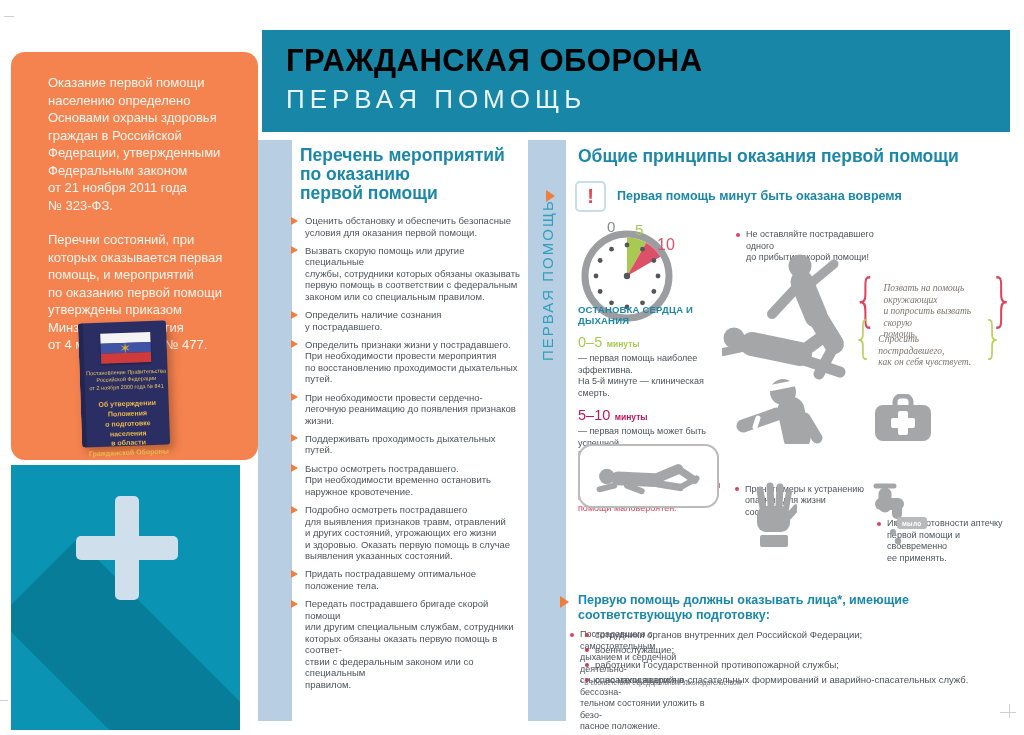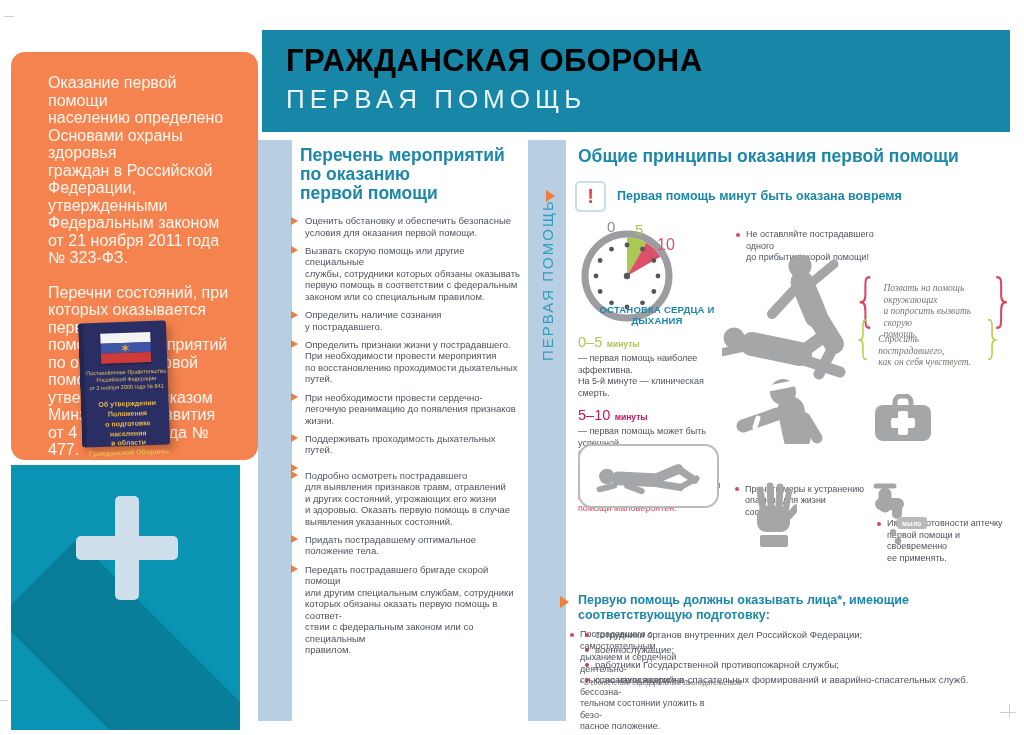--- a/index.html
+++ b/index.html
@@ -9,21 +9,21 @@
   .abs { position:absolute; }
   .pre { white-space:pre-line; }
 
   
   .header { left:262px; top:30px; width:748px; height:102px; background:#1786a7; padding:13px 0 0 24px; }
   .header-title { color:#000000; font-size:31px; font-weight:bold; letter-spacing:.5px; line-height:36px; }
   .header-subtitle { color:#e9f4f8; font-size:26px; font-weight:300; letter-spacing:5px; line-height:34px; margin-top:3px; }
 
   
   .orange-panel { left:11px; top:52px; width:247px; height:408px; background:#f58350; border-radius:14px; padding:22px 20px 0 37px; }
-  .orange-panel p { color:#fff7f0; font-size:16px; line-height:17.5px; margin-bottom:17px; }
+  .orange-panel p { color:#fff7f0; font-size:13px; line-height:17.5px; margin-bottom:17px; }
 
   
   .book { left:80px; top:322px; width:88px; height:124px; background:#2b2e63; border-left:5px solid #232650; border-radius:3px;
           transform:rotate(-2deg); box-shadow:4px 5px 9px rgba(80,35,0,.35); padding-top:11px; }
   .flag { position:relative; width:50px; height:30px; margin:0 auto; box-shadow:0 1px 2px rgba(0,0,0,.4); }
   .flag-w { width:100%; height:10px; background:#f4f4f4; }
   .flag-b { width:100%; height:10px; background:#3f54a5; }
   .flag-r { width:100%; height:10px; background:#cf3a3a; }
   .emblem { position:absolute; left:0; top:0; width:100%; height:100%; display:flex; align-items:center; justify-content:center;
             color:#d9a83f; font-size:14px; }
@@ -58,21 +58,21 @@
   .right-title { left:578px; top:146px; width:420px; color:#1b87a9; font-size:17.5px; font-weight:bold; }
   .excl-box { left:575px; top:181px; width:31px; height:31px; border:2.5px solid #c9dcea; border-radius:5px;
               display:flex; align-items:center; justify-content:center; color:#e8404f; font-size:20px; font-weight:bold; }
   .alert-heading { left:617px; top:189px; width:330px; color:#1b87a9; font-size:12.5px; font-weight:bold; }
 
   .small-txt { font-size:9px; line-height:11.5px; color:#4d525b; }
   .dotb { position:relative; padding-left:10px; }
   .dotb::before { content:""; position:absolute; left:0; top:3.5px; width:4px; height:4px; border-radius:50%; background:#d9455f; }
 
   .cardiac { left:578px; top:304px; width:158px; }
-  .cardiac-h { color:#1b87a9; font-size:9.5px; font-weight:bold; letter-spacing:.2px;text-align:center; }
+  .cardiac-h { color:#1b87a9; font-size:9.5px; font-weight:bold; letter-spacing:.2px; }
   .phase { margin-top:7px; }
   .range { font-size:14.5px; font-weight:400; }
   .unit { font-size:8.5px; font-weight:bold; }
   .green-t { color:#a8ca52; }
   .red-t { color:#be185d;text-align:right; }
   .ph-text { margin-top:2px; }
   .warn-red { margin-top:8px; font-size:9px; line-height:11.5px; color:#d6445c; }
 
   .braced { display:flex; align-items:center; gap:5px; }
   .brace { font-family:"DejaVu Sans", sans-serif; font-size:40px; font-weight:200; line-height:1; transform:scaleY(1.4); }
@@ -172,21 +172,23 @@
     <div class="mitem pre"><span class="arrow"></span><span>Определить наличие сознания
 у пострадавшего.</span></div>
     <div class="mitem pre"><span class="arrow"></span><span>Определить признаки жизни у пострадавшего.
 При необходимости провести мероприятия
 по восстановлению проходимости дыхательных
 путей.</span></div>
     <div class="mitem pre"><span class="arrow"></span><span>При необходимости провести сердечно-
 легочную реанимацию до появления признаков
 жизни.</span></div>
     <div class="mitem pre"><span class="arrow"></span><span>Поддерживать проходимость дыхательных путей.</span></div>
-    <div class="mitem pre"><span class="arrow"></span></div>
+    <div class="mitem pre"><span class="arrow"></span><span>Быстро осмотреть пострадавшего.
+При необходимости временно остановить
+наружное кровотечение.</span></div>
     <div class="mitem pre"><span class="arrow"></span><span>Подробно осмотреть пострадавшего
 для выявления признаков травм, отравлений
 и других состояний, угрожающих его жизни
 и здоровью. Оказать первую помощь в случае
 выявления указанных состояний.</span></div>
     <div class="mitem pre"><span class="arrow"></span><span>Придать пострадавшему оптимальное
 положение тела.</span></div>
     <div class="mitem pre"><span class="arrow"></span><span>Передать пострадавшего бригаде скорой помощи
 или другим специальным службам, сотрудники
 которых обязаны оказать первую помощь в соответ-

